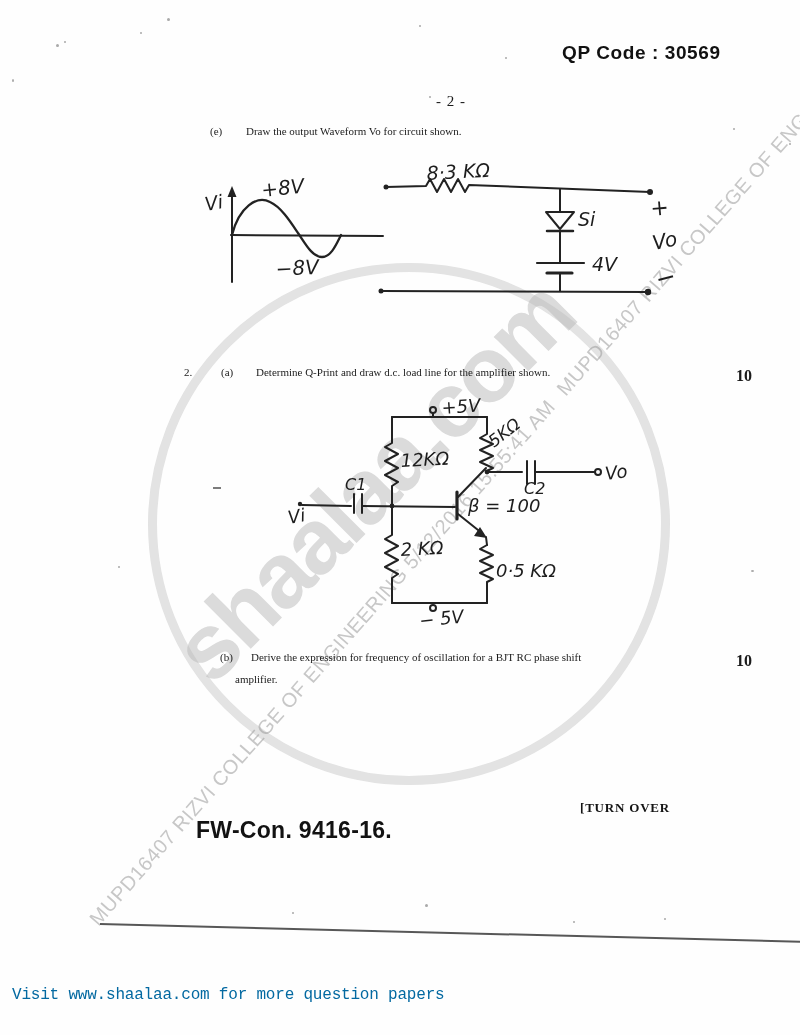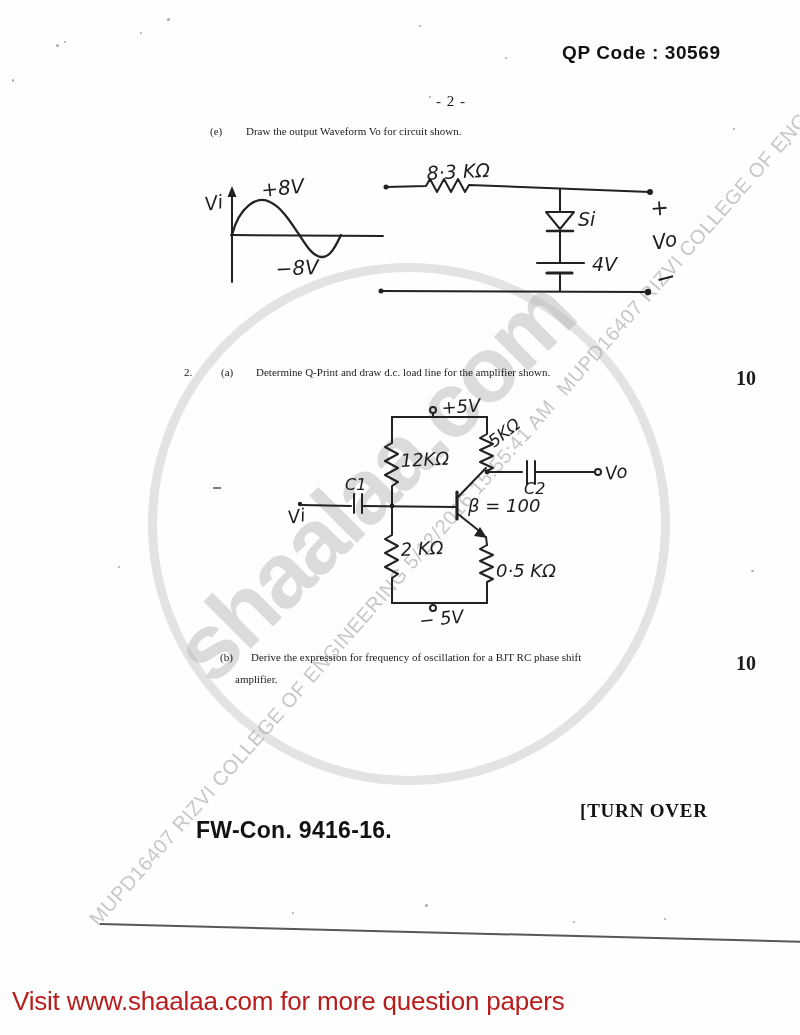--- a/index.html
+++ b/index.html
@@ -31,24 +31,24 @@
     transform:rotate(-48.6deg);transform-origin:0 0;
     white-space:nowrap;z-index:1;
   }
   .wm-line .seg2{margin-left:14px;}
   
   .abs{position:absolute;z-index:2;white-space:nowrap;}
   .qp-code{left:562px;top:42px;font-family:"Liberation Sans",sans-serif;font-weight:bold;font-size:19px;letter-spacing:0.6px;color:#111;}
   .page-num{left:436px;top:93px;font-size:15px;letter-spacing:1px;}
   .qrow{font-size:11px;}
   .q-label{display:inline-block;}
-  .marks{font-weight:bold;font-size:20px;}
-  .turn-over{left:580px;top:800px;font-weight:bold;font-size:19px;letter-spacing:0.8px;color:#141414;}
+  .marks{font-weight:bold;font-size:16px;}
+  .turn-over{left:580px;top:800px;font-weight:bold;font-size:13px;letter-spacing:0.8px;color:#141414;}
   .con-code{left:196px;top:817px;font-family:"Liberation Sans",sans-serif;font-weight:bold;font-size:23px;color:#121212;letter-spacing:0.3px;}
-  .site-footer{left:12px;top:986px;font-family:Liberation Sans, sans-serif;font-size:26px;color:#b91c1c;letter-spacing:-0.2px;z-index:3;}
+  .site-footer{left:12px;top:986px;font-family:Liberation Mono, monospace;font-size:16px;color:#0369a1;letter-spacing:-0.2px;z-index:3;}
   
   .scan-edge{
     position:absolute;left:100px;top:923px;width:702px;height:1.6px;
     background:#3a3a3a;opacity:0.85;
     transform:rotate(1.45deg);transform-origin:0 50%;z-index:2;
   }
   .speck{position:absolute;background:#555;opacity:0.5;border-radius:50%;z-index:2;}
   .dash{position:absolute;background:#444;opacity:0.7;z-index:2;}
   
   svg.ckt{position:absolute;z-index:2;overflow:visible;}

